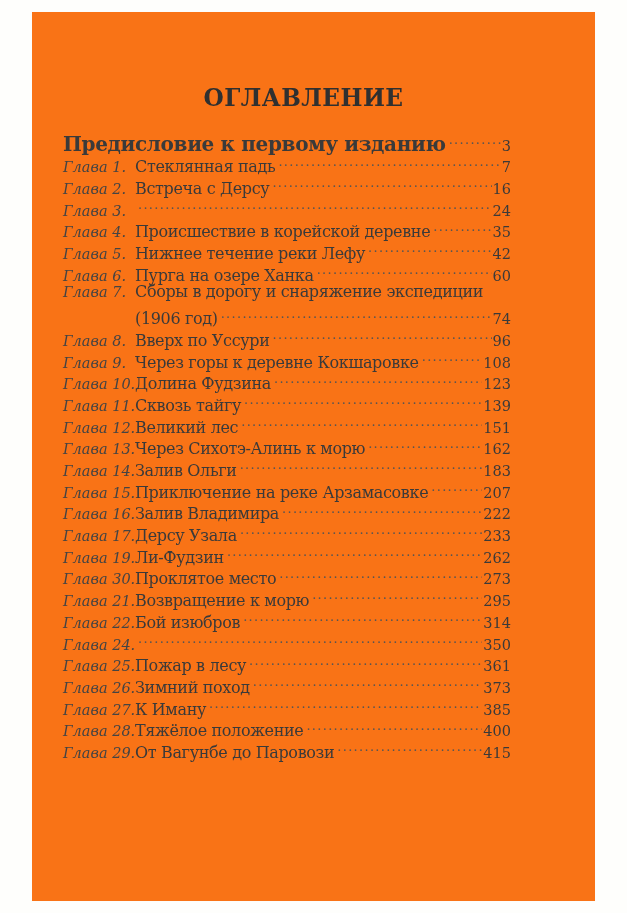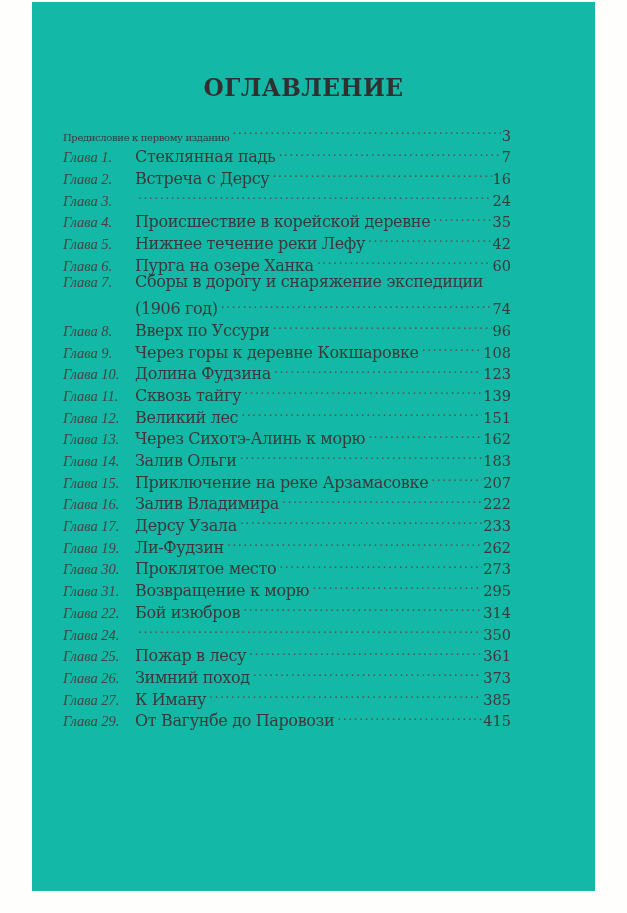--- a/index.html
+++ b/index.html
@@ -5,23 +5,23 @@
   html, body { margin: 0; padding: 0; }
   body {
     width: 627px; height: 913px;
     background: #fefefc;
     position: relative;
     overflow: hidden;
     font-family: "DejaVu Serif", "Liberation Serif", serif;
   }
   .page {
     position: absolute;
-    left: 32px; top: 2px;
+    left: 32px; top: 12px;
     width: 563px; height: 889px;
-    background: #14b8a6;
+    background: #f97316;
     box-shadow: 0 0 1px rgba(0,0,0,0.04);
   }
   .title {
     position: absolute;
     left: 0; top: 71px;
     width: 100%;
     text-align: center;
     margin: 0 0 0 -10px;
     font-family: "DejaVu Serif", "Liberation Serif", serif;
     font-weight: bold;
@@ -44,21 +44,20 @@
     height: 21.7px;
     line-height: 21.7px;
     white-space: nowrap;
   }
   .label {
     font-style: italic;
     width: 72px;
     flex: 0 0 72px;
     color: #444;
     font-size: 14.5px;
-    font-family: Liberation Serif, serif;
   }
   .text {
     flex: 0 0 auto;
     font-family: "DejaVu Serif", "Liberation Serif", serif;
     font-size: 16px;
     letter-spacing: -0.35px;
   }
   .dots {
     flex: 1 1 auto;
     overflow: hidden;
@@ -72,21 +71,21 @@
     left: 2px; top: 0;
     letter-spacing: 1.3px;
     font-size: 13px;
     color: #555;
   }
   .page-num {
     flex: 0 0 auto;
     font-size: 14.5px;
     text-align: right;
   }
-  .preface .text { font-size: 10px; }
+  .preface .text { font-size: 20px; font-weight: bold; }
 </style>
 </head>
 <body>
 
 <div class="page">
   <h1 class="title">ОГЛАВЛЕНИЕ</h1>
 
   <div class="toc">
     <div class="row preface">
       <span class="text">Предисловие к первому изданию</span>
@@ -205,21 +204,21 @@
           <span class="dots"></span>
           <span class="page-num">262</span>
         </div>
         <div class="row">
           <span class="label">Глава 30.</span>
           <span class="text">Проклятое место</span>
           <span class="dots"></span>
           <span class="page-num">273</span>
         </div>
         <div class="row">
-          <span class="label">Глава 31.</span>
+          <span class="label">Глава 21.</span>
           <span class="text">Возвращение к морю</span>
           <span class="dots"></span>
           <span class="page-num">295</span>
         </div>
         <div class="row">
           <span class="label">Глава 22.</span>
           <span class="text">Бой изюбров</span>
           <span class="dots"></span>
           <span class="page-num">314</span>
         </div>
@@ -238,20 +237,26 @@
           <span class="label">Глава 26.</span>
           <span class="text">Зимний поход</span>
           <span class="dots"></span>
           <span class="page-num">373</span>
         </div>
         <div class="row">
           <span class="label">Глава 27.</span>
           <span class="text">К Иману</span>
           <span class="dots"></span>
           <span class="page-num">385</span>
+        </div>
+        <div class="row">
+          <span class="label">Глава 28.</span>
+          <span class="text">Тяжёлое положение</span>
+          <span class="dots"></span>
+          <span class="page-num">400</span>
         </div>
         <div class="row">
           <span class="label">Глава 29.</span>
           <span class="text">От Вагунбе до Паровози</span>
           <span class="dots"></span>
           <span class="page-num">415</span>
         </div>
       </div>
   </div>
 </div>

